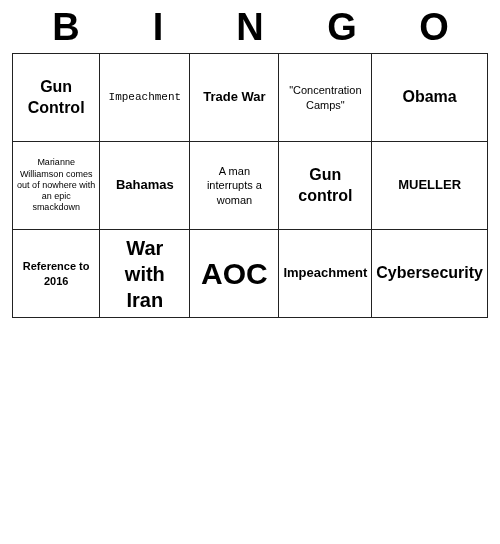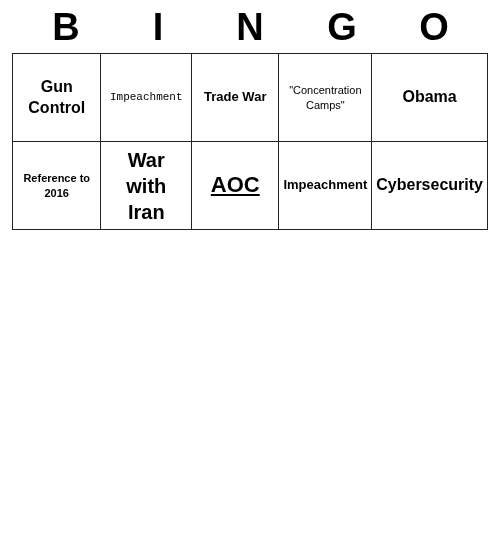--- a/index.html
+++ b/index.html
@@ -54,20 +54,27 @@
 <table class="bingo-grid">
   <tbody id="grid-body">
       <tr>
         <td style="font-size: 16px; font-weight: bold; line-height: 1.3;">Gun Control</td>
         <td style="font-size: 11px; font-weight: normal; line-height: 1.3; font-family: Liberation Mono, monospace;">Impeachment</td>
         <td style="font-size: 13px; font-weight: bold; line-height: 1.3;">Trade War</td>
         <td style="font-size: 11px; font-weight: normal; line-height: 1.3;">"Concentration Camps"</td>
         <td style="font-size: 16px; font-weight: bold; line-height: 1.3;">Obama</td>
       </tr>
       <tr>
+        <td style="font-size: 9px; font-weight: normal; line-height: 1.25;">Marianne Williamson comes out of nowhere with an epic smackdown</td>
+        <td style="font-size: 13px; font-weight: bold; line-height: 1.3;">Bahamas</td>
+        <td style="font-size: 11px; font-weight: normal; line-height: 1.3;">A man interrupts a woman</td>
+        <td style="font-size: 16px; font-weight: bold; line-height: 1.3;">Gun control</td>
+        <td style="font-size: 13px; font-weight: bold; line-height: 1.3;">MUELLER</td>
+      </tr>
+      <tr>
         <td style="font-size: 11px; font-weight: bold; line-height: 1.3;">Reference to 2016</td>
         <td style="font-size: 20px; font-weight: bold; line-height: 1.3;">War with Iran</td>
-        <td style="font-size: 22px; font-weight: bold; line-height: 1.3; text-decoration: underline;">AOC</td>
+        <td style="font-size: 30px; font-weight: bold; line-height: 1.3;">AOC</td>
         <td style="font-size: 13px; font-weight: bold; line-height: 1.3;">Impeachment</td>
         <td style="font-size: 16px; font-weight: bold; line-height: 1.3;">Cybersecurity</td>
       </tr>
     </tbody>
 </table>
 
 </body></html>

